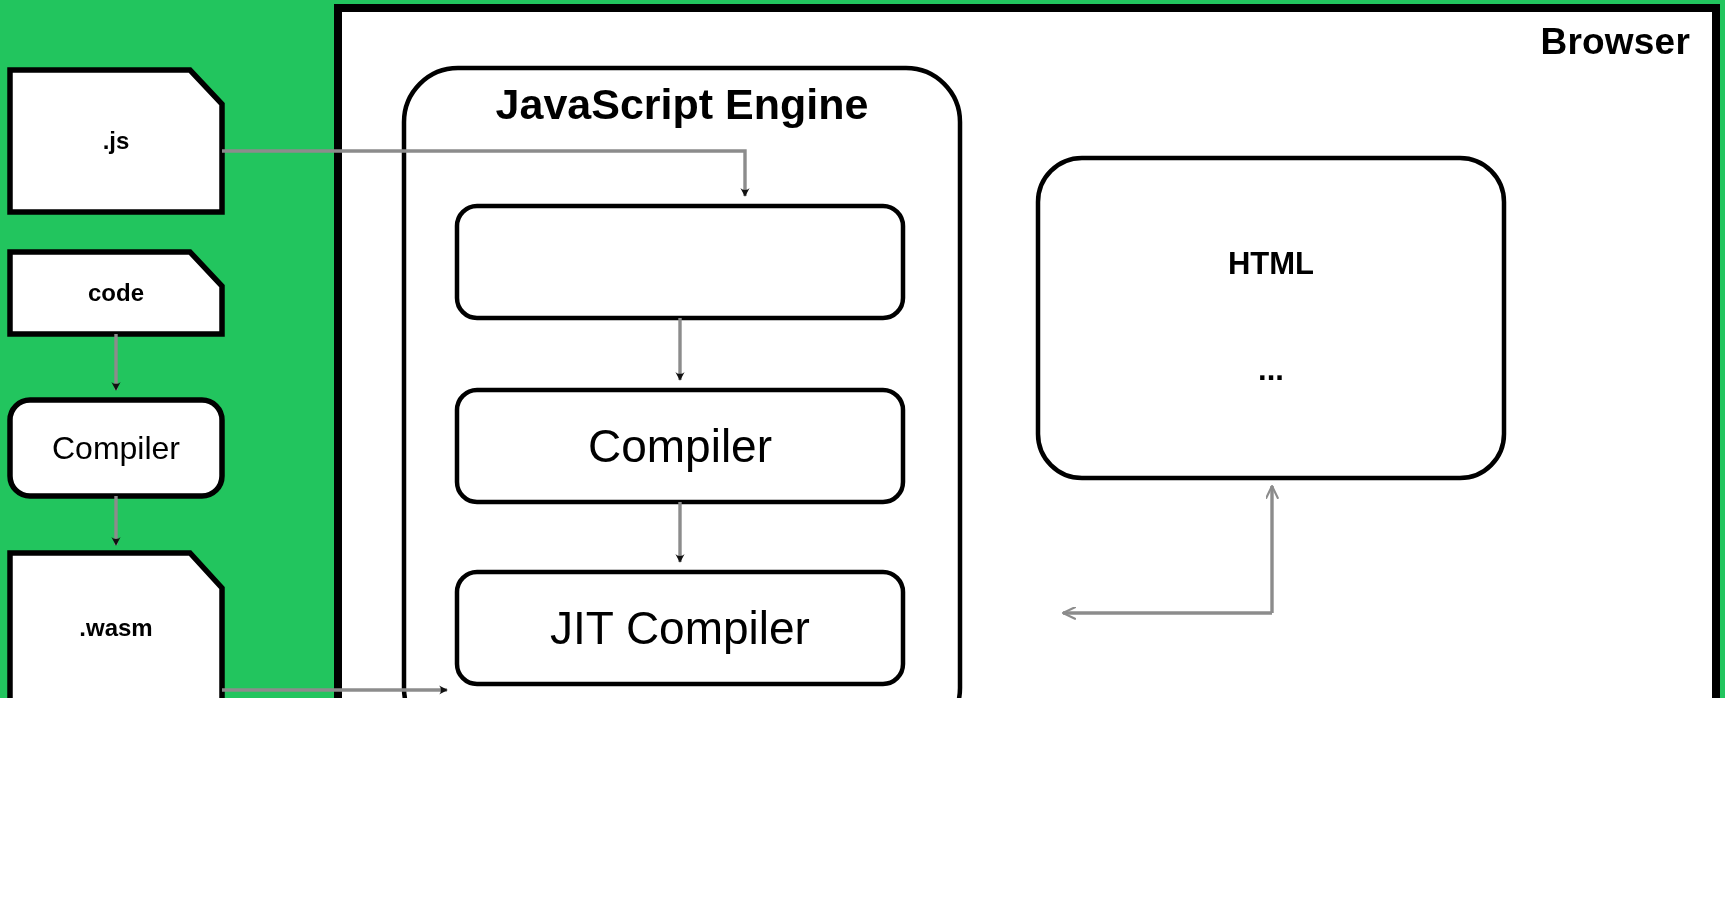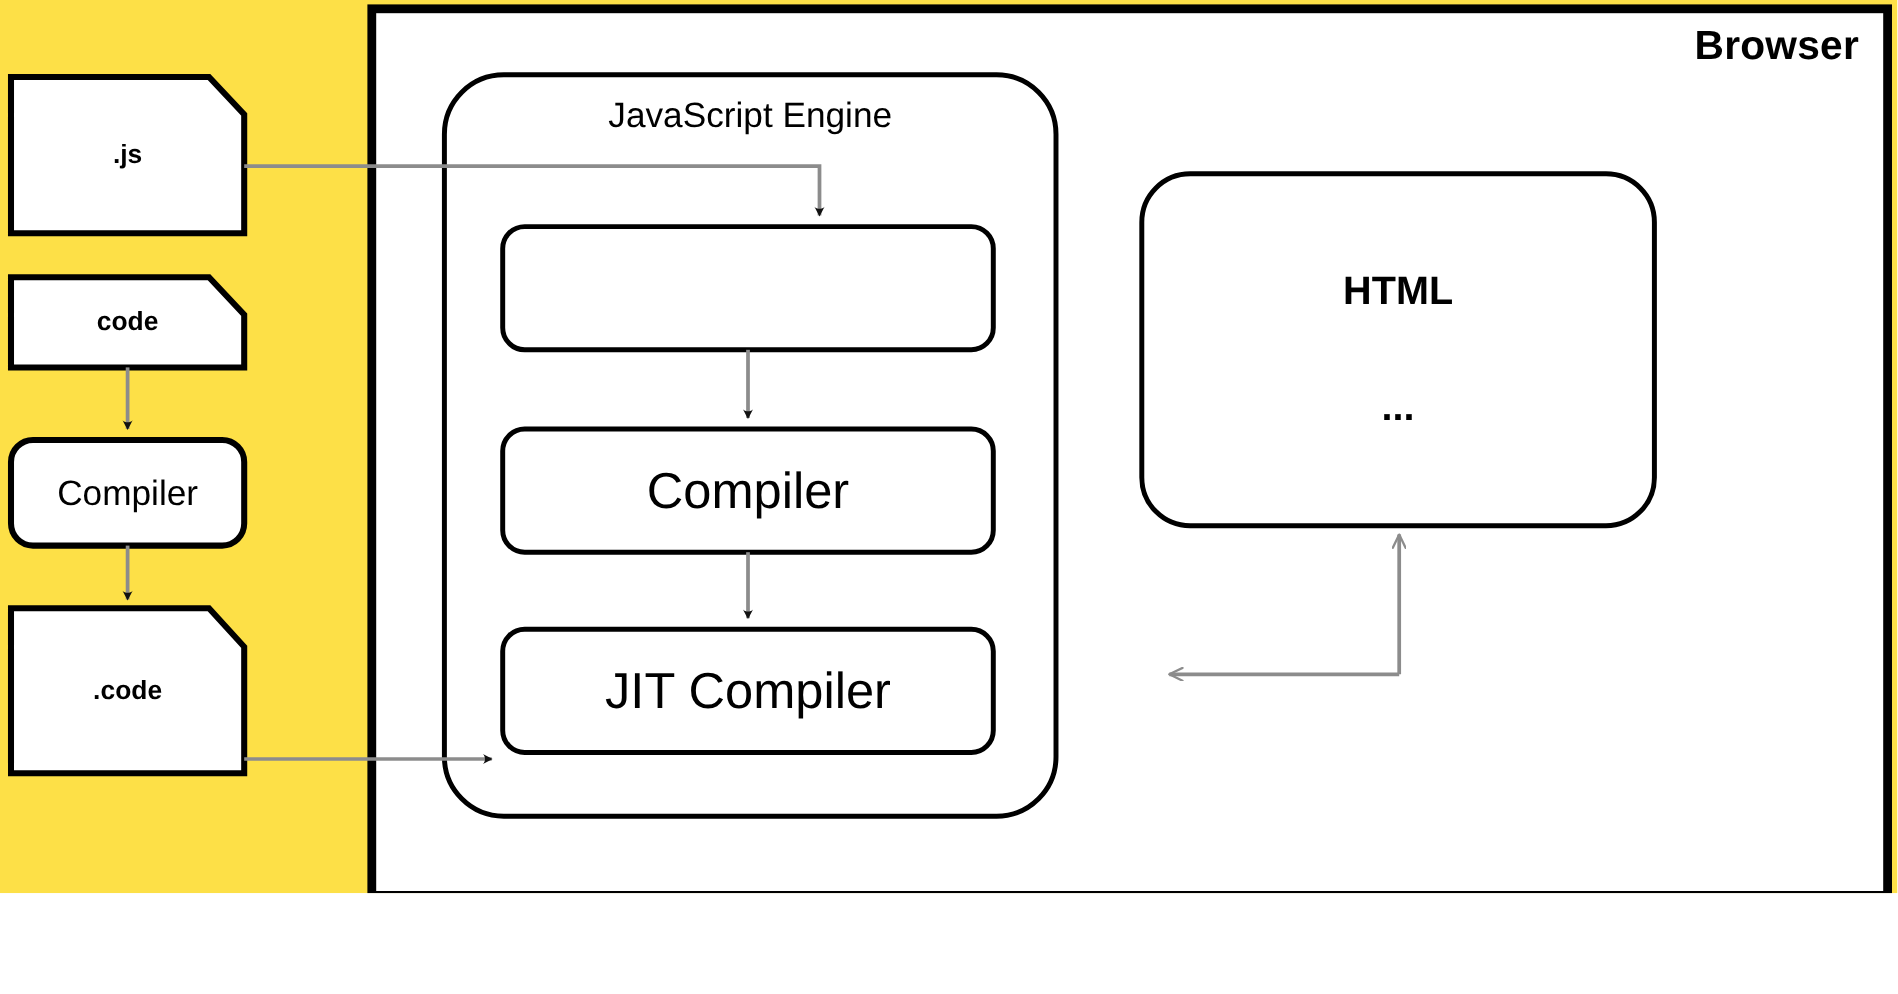--- a/index.html
+++ b/index.html
@@ -7,22 +7,22 @@
     padding: 0;
     background: #ffffff;
   }
   body {
     font-family: "Liberation Sans", sans-serif;
     color: #000000;
   }
   #stage {
     position: relative;
     width: 1725px;
-    height: 812px;
-    background: #fde047;
+    height: 698px;
+    background: #22c55e;
     overflow: hidden;
   }
   #diagram-svg {
     position: absolute;
     left: 0;
     top: 0;
     width: 1725px;
     height: 904px;
   }
   .lbl {
@@ -34,37 +34,37 @@
     white-space: pre-line;
     pointer-events: none;
     color: #000000;
   }
   .lbl-browser {
     font-size: 37px;
     font-weight: 700;
     letter-spacing: 0.2px;
   }
   .lbl-engine {
-    font-size: 32px;
-    font-weight: 400;
+    font-size: 43px;
+    font-weight: 700;
   }
   .lbl-stage {
     font-size: 46px;
     font-weight: 400;
   }
   .lbl-doc {
     font-size: 24px;
     font-weight: 700;
   }
   .lbl-small-box {
     font-size: 32px;
     font-weight: 400;
   }
   .lbl-store {
-    font-size: 36px;
+    font-size: 31px;
     font-weight: 600;
     line-height: 1.47;
   }
 </style>
 </head>
 <body>
 
 <div id="stage">
 
   <svg id="diagram-svg" viewBox="0 0 1725 904" xmlns="http://www.w3.org/2000/svg">
@@ -119,15 +119,15 @@
 
   <div class="lbl lbl-store" style="left:1038px; top:244px; width:466px; height:40px;">HTML</div>
   <div class="lbl lbl-store" style="left:1038px; top:350px; width:466px; height:40px;">...</div>
 
   <div class="lbl lbl-doc" style="left:10px; top:70px; width:212px; height:142px;">.js</div>
 
   <div class="lbl lbl-doc" style="left:10px; top:252px; width:212px; height:82px;">code</div>
 
   <div class="lbl lbl-small-box" style="left:10px; top:400px; width:212px; height:96px;">Compiler</div>
 
-  <div class="lbl lbl-doc" style="left:10px; top:553px; width:212px; height:150px;">.code</div>
+  <div class="lbl lbl-doc" style="left:10px; top:553px; width:212px; height:150px;">.wasm</div>
 
 </div>
 
 </body></html>

